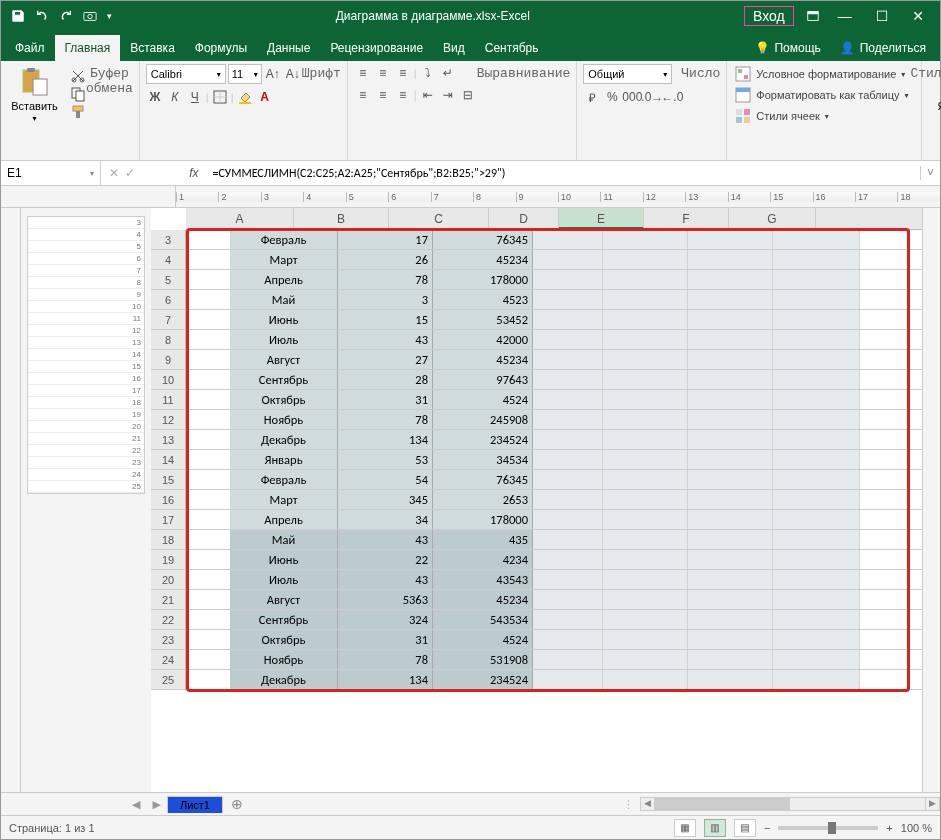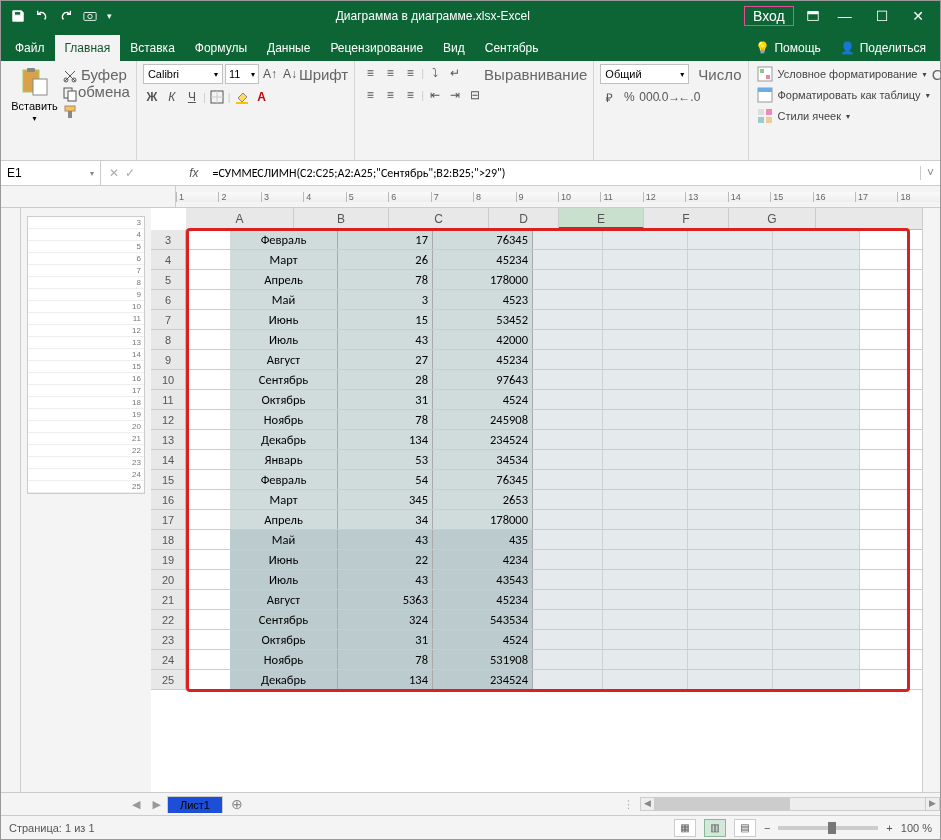--- a/index.html
+++ b/index.html
@@ -19,22 +19,22 @@
 .tabs { height: 30px; background: #0d6535; display: flex; align-items: flex-end; font-size: 12px; padding: 0 4px; }
 .tab { color: #fff; padding: 6px 10px; cursor: pointer; }
 .tab.active { background: #f3f3f3; color: #14532d; }
 .tab.file { color:#fff; }
 .tab-right { margin-left: auto; display: flex; color: #fff; }
 .tab-right .tab { display: flex; align-items: center; gap: 4px; }
 
 
 .ribbon { background: #f3f3f3; border-bottom: 1px solid #ccc; display: flex; height: 100px; }
 .group { border-right: 1px solid #d6d6d6; padding: 3px 6px 0; display: flex; flex-direction: row; }
-.group-body { flex: 1; display: flex; align-items: flex-start; gap: 0; }
-.group-label { text-align: center; font-size: 15px; color: #666; padding: 2px 0; position:relative;}
+.group-body { flex: 1; display: flex; align-items: flex-start; gap: 8px; }
+.group-label { text-align: center; font-size: 13px; color: #666; padding: 2px 0; position:relative;font-family:Liberation Mono, monospace;}
 .bigbtn { display: flex; flex-direction: column; align-items: center; width: 55px; font-size: 11px; gap:2px; padding-top:2px;}
 .bigicon { width: 32px; height: 32px; display: flex; align-items: center; justify-content: center; font-size:20px;}
 .col { display: flex; flex-direction: column; gap: 2px; font-size:11px;}
 .row { display: flex; gap: 2px; align-items: center; }
 .fontname { width: 80px; height: 20px; font-size: 11px; border: 1px solid #c0c0c0; background:#fff; display:flex; align-items:center; padding:0 4px; justify-content:space-between;}
 .fontsize { width: 34px; height: 20px; font-size: 11px; border: 1px solid #c0c0c0; background:#fff; display:flex; align-items:center; padding:0 3px; justify-content:space-between;}
 .sq { width: 18px; height: 18px; display: flex; align-items: center; justify-content: center; font-size: 12px; color:#555;}
 .sq.b { font-weight: bold; } .sq.i { font-style: italic; } .sq.u { text-decoration: underline; }
 .menuitem { display:flex; align-items:center; gap:5px; font-size:11px; color:#444; padding:2px 2px; white-space:nowrap;}
 

